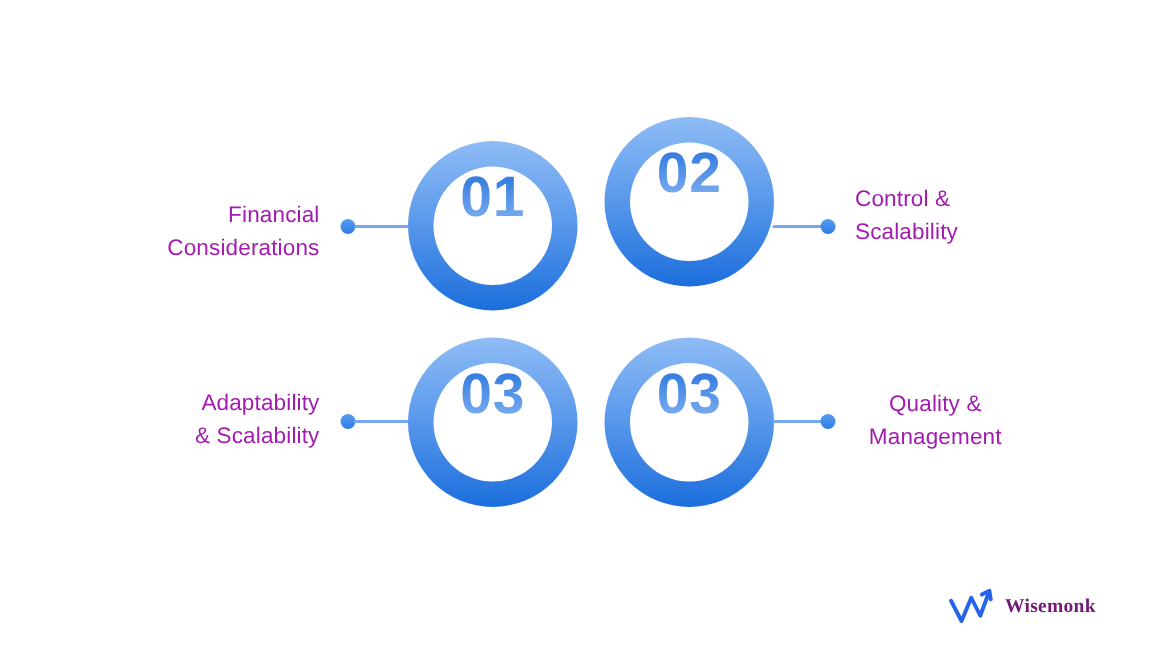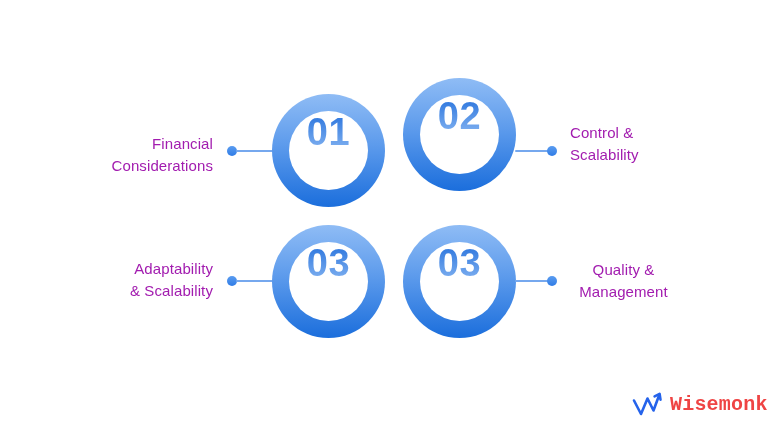--- a/index.html
+++ b/index.html
@@ -68,22 +68,22 @@
   .lab2{left:570px;top:122px;width:175px;text-align:left}
   .lab3{left:40px;top:258px;width:173px;text-align:right}
   .lab4{left:536px;top:259px;width:175px;text-align:center}
 
   
   .logo{
     position:absolute;left:632px;top:388px;height:32px;
     display:flex;align-items:center;gap:8px;
   }
   .logo-text{
-    font-family:Liberation Mono, monospace;
-    font-weight:700;font-size:20px;color:#ef4444;
+    font-family:Liberation Serif, serif;
+    font-weight:700;font-size:13px;color:#701a75;
     letter-spacing:0.2px;
   }
 </style>
 </head>
 <body>
 
 <div class="canvas">
 
   <div class="label lab1">
     <div>Financial</div>

